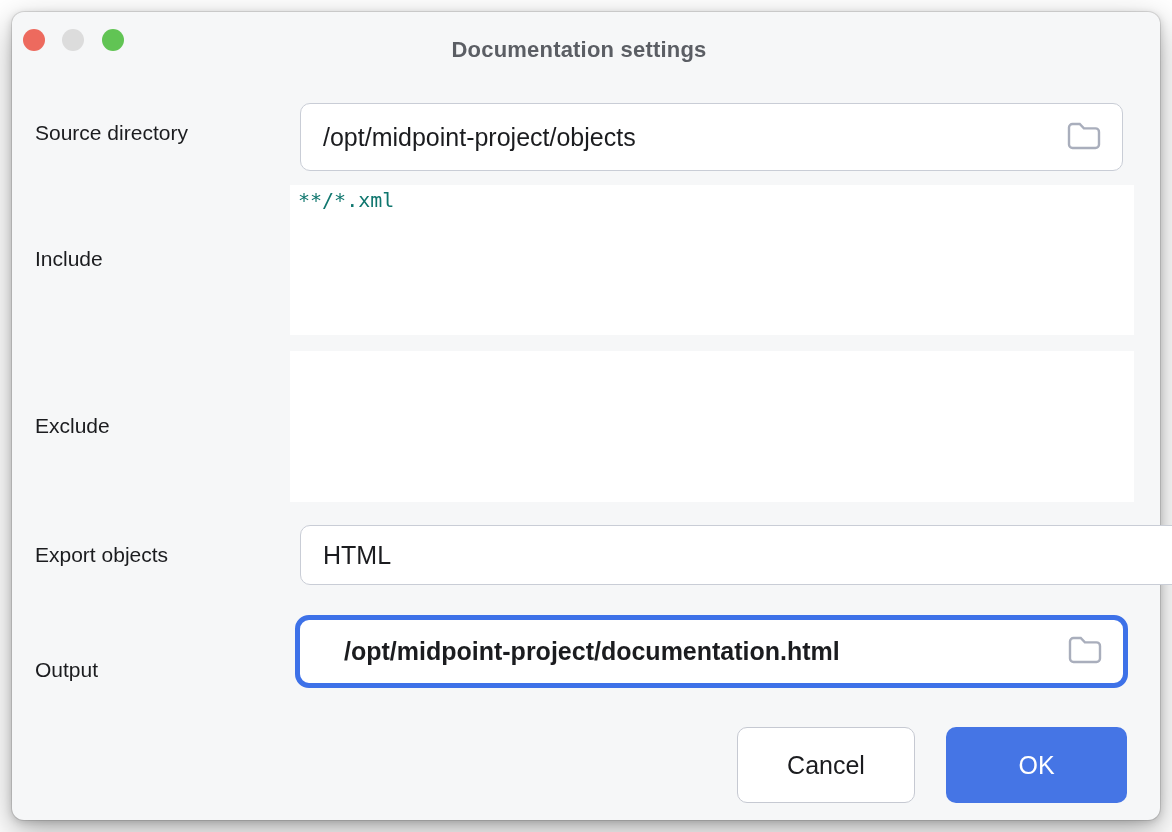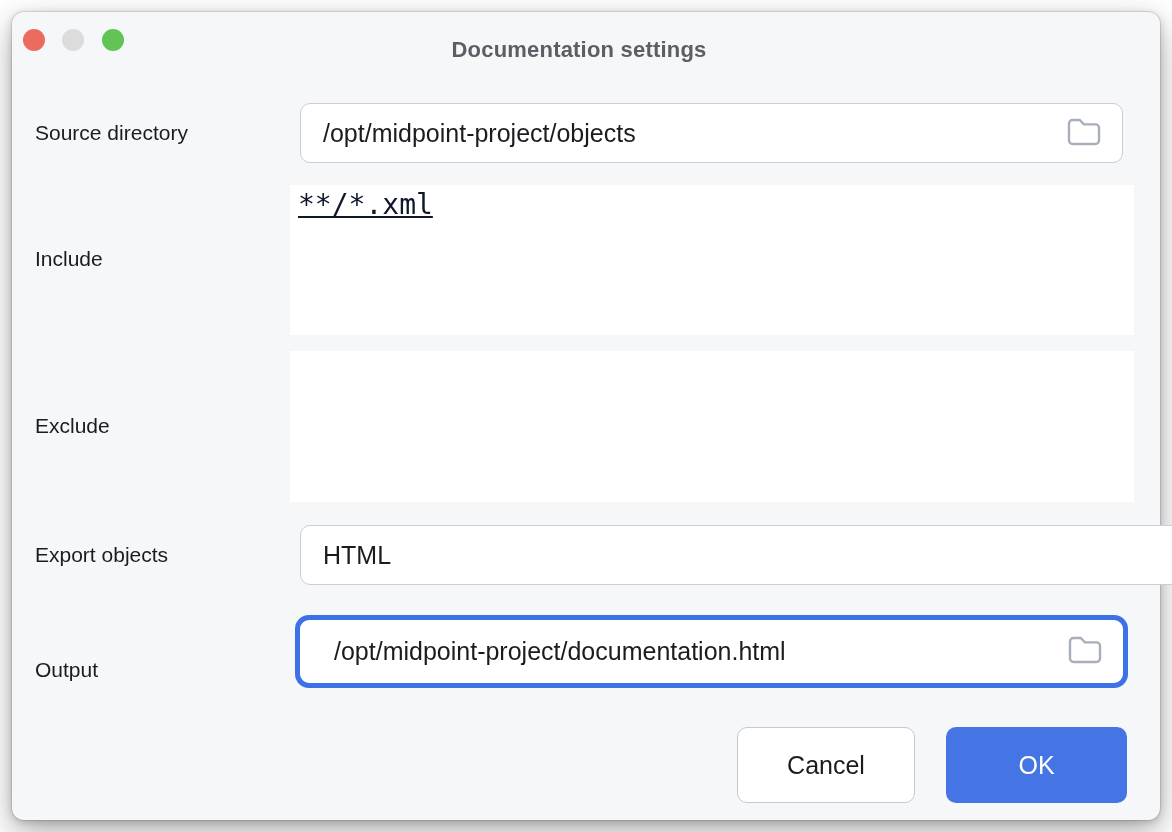--- a/index.html
+++ b/index.html
@@ -46,37 +46,37 @@
   .lbl-export  { top: 528px; }
   .lbl-output  { top: 643px; }
 
   .field {
     position: absolute;
     background: #ffffff;
     border: 1.5px solid #c9cdd6;
     border-radius: 10px;
     box-sizing: border-box;
   }
-  .field-source { left: 288px; top: 91px;  width: 823px; height: 60px; }
+  .field-source { left: 288px; top: 91px;  width: 823px; height: 68px; }
   .field-export { left: 288px; top: 513px; width: 934px; height: 60px; cursor: pointer; }
   .field-output {
     left: 283px; top: 603px; width: 833px; height: 73px;
     border: 5px solid var(--accent, #3d71e8);
     border-radius: 14px;
   }
   .field input {
     position: absolute; inset: 0;
     width: 100%; height: 100%;
     border: none; outline: none; background: transparent;
     font-family: "Liberation Sans", sans-serif;
     font-size: 25px; color: #1b1c1f;
     padding: 0 60px 0 22px;
     box-sizing: border-box;
   }
-  .field-output input { padding-left: 34px; }
+  .field-output input { padding-left: 44px; font-weight: bold; }
   .icon-btn {
     position: absolute; right: 18px; top: 50%;
     transform: translateY(-50%);
     width: 40px; height: 40px;
     background: transparent; border: none; padding: 0;
     cursor: pointer;
     display: flex; align-items: center; justify-content: center;
   }
   .select-value {
     position: absolute; left: 22px; top: 0; bottom: 0;
@@ -86,25 +86,24 @@
   .chevron-wrap {
     position: absolute; right: 24px; top: 50%; transform: translateY(-50%);
     width: 30px; height: 20px;
     display: flex; align-items: center; justify-content: center;
   }
   .pattern-area {
     position: absolute;
     background: #ffffff;
     border: none; outline: none; resize: none;
     font-family: "DejaVu Sans Mono", monospace;
-    font-size: 28px; color: #0f172a;
+    font-size: 20px; color: #0f766e;
     padding: 3px 8px;
     box-sizing: border-box;
     border-radius: 0;
-    text-decoration: underline;
   }
   .area-include { left: 278px; top: 173px; width: 844px; height: 150px; }
   .area-exclude { left: 278px; top: 339px; width: 844px; height: 151px; }
   
   .btn {
     position: absolute; top: 715px; height: 76px;
     border-radius: 10px;
     font-family: "Liberation Sans", sans-serif;
     font-size: 25px;
     cursor: pointer;

